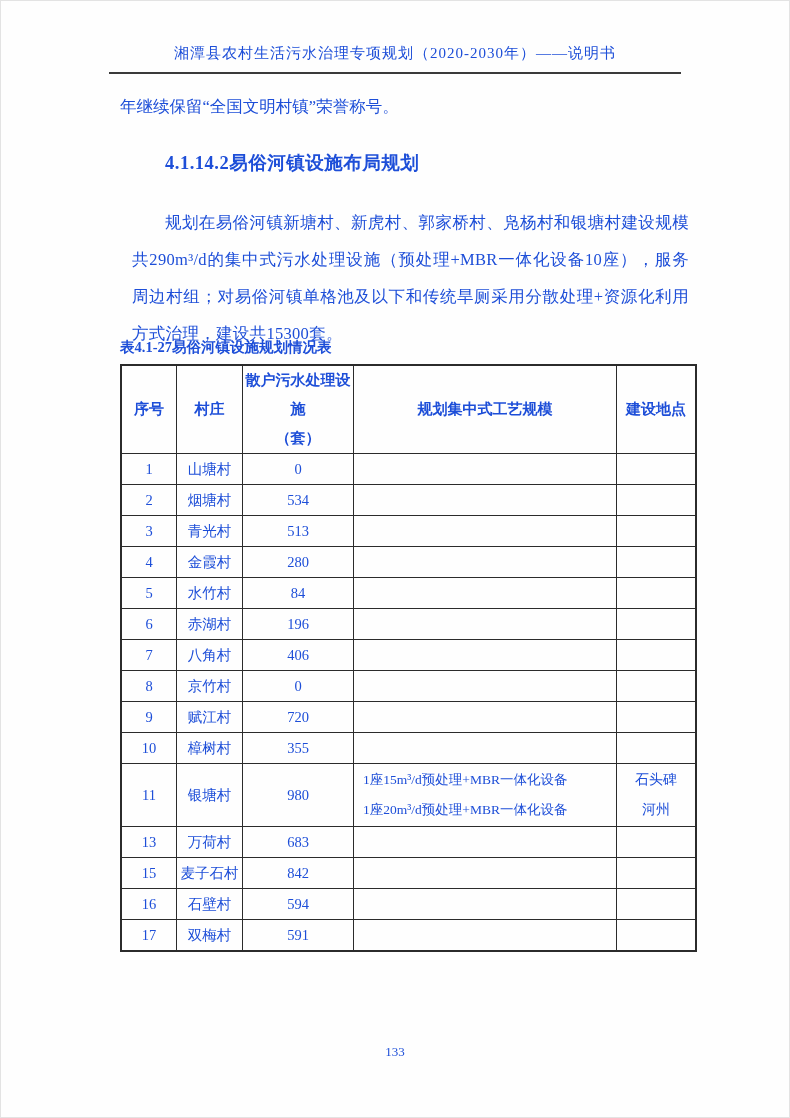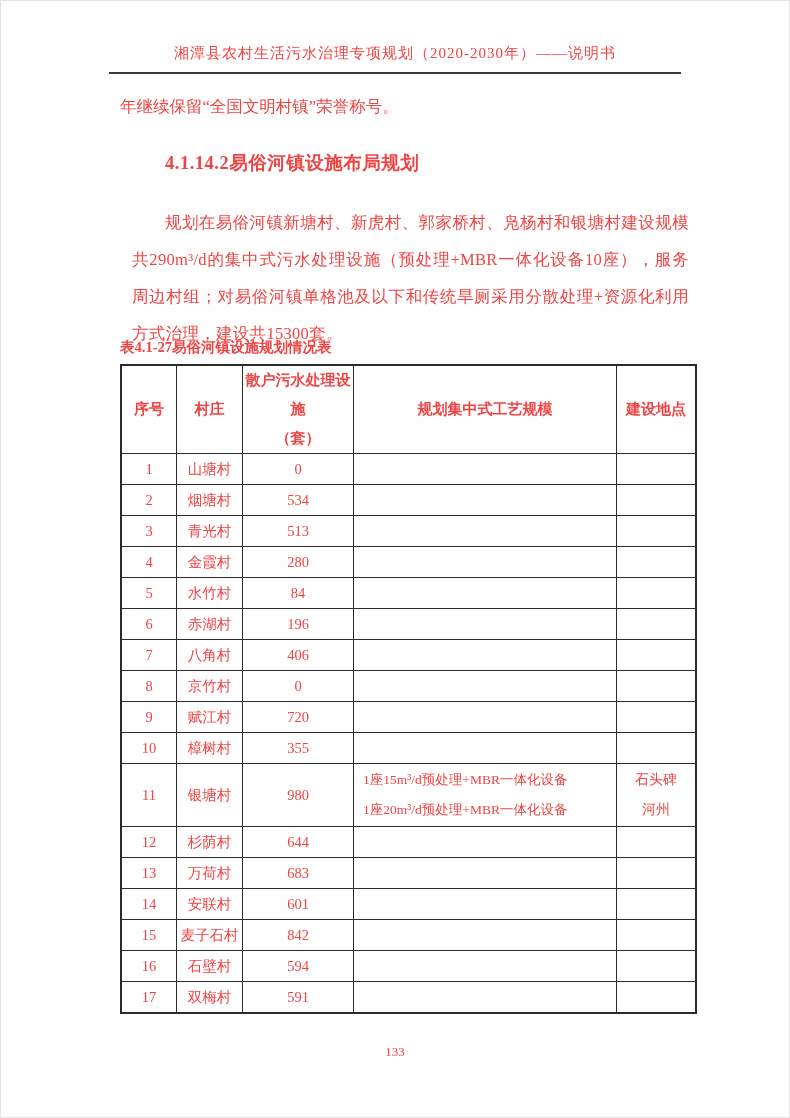--- a/index.html
+++ b/index.html
@@ -2,21 +2,21 @@
 <html><head>
 <meta charset="utf-8">
 <style>
   html,body { margin:0; padding:0; background:#ffffff; }
   .page {
     position:relative;
     width:790px; height:1118px;
     background:#fefefe;
     box-shadow: inset 0 0 0 1px #e3e3e3;
     font-family:"Liberation Serif", serif;
-    color:#ef4444;
+    color:#1d4ed8;
     overflow:hidden;
   }
   
   .doc-header {
     position:absolute; top:44px; left:109px; right:109px;
     text-align:center;
     font-size:15px; letter-spacing:1px;
     padding-bottom:9px;
     border-bottom:2px solid #3a3a3a;
   }
@@ -181,41 +181,27 @@
         <tr class="tall">
           <td class="cell-no has-content">11</td>
           <td class="cell-village has-content">银塘村</td>
           <td class="cell-units has-content">980</td>
           <td class="cell-process has-content">1座15m³/d预处理+MBR一体化设备
 1座20m³/d预处理+MBR一体化设备</td>
           <td class="cell-location has-content">石头碑
 河州</td>
         </tr>
         <tr>
-          <td class="cell-no has-content">12</td>
-          <td class="cell-village has-content">杉荫村</td>
-          <td class="cell-units has-content">644</td>
-          <td class="cell-process"></td>
-          <td class="cell-location"></td>
-        </tr>
-        <tr>
           <td class="cell-no has-content">13</td>
           <td class="cell-village has-content">万荷村</td>
           <td class="cell-units has-content">683</td>
           <td class="cell-process"></td>
           <td class="cell-location"></td>
         </tr>
         <tr>
-          <td class="cell-no has-content">14</td>
-          <td class="cell-village has-content">安联村</td>
-          <td class="cell-units has-content">601</td>
-          <td class="cell-process"></td>
-          <td class="cell-location"></td>
-        </tr>
-        <tr>
           <td class="cell-no has-content">15</td>
           <td class="cell-village has-content">麦子石村</td>
           <td class="cell-units has-content">842</td>
           <td class="cell-process"></td>
           <td class="cell-location"></td>
         </tr>
         <tr>
           <td class="cell-no has-content">16</td>
           <td class="cell-village has-content">石壁村</td>
           <td class="cell-units has-content">594</td>

